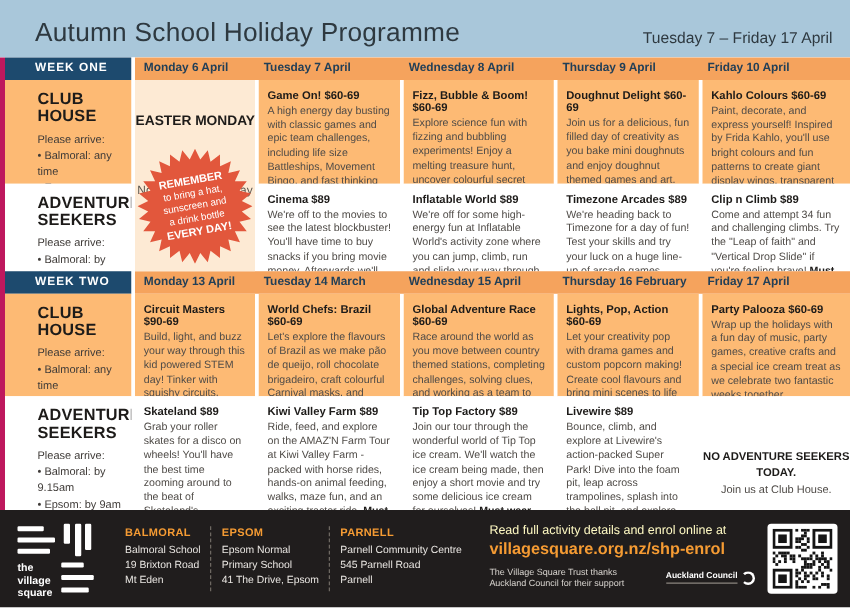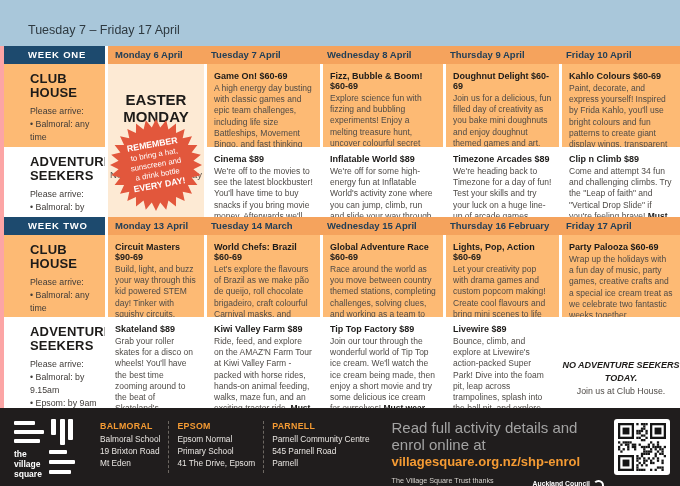--- a/index.html
+++ b/index.html
@@ -4,21 +4,21 @@
 <style>
   * { margin:0; padding:0; box-sizing:border-box; }
   html,body { width:680px; height:486px; font-family:"Liberation Sans", sans-serif; background:#fff; overflow:hidden; }
 
   
   .top-header { height:46px; background:#a9c7da; display:flex; align-items:flex-end; justify-content:space-between; padding:0 14px 7px 28px; }
   .top-title { font-size:21px; color:#2e3940; letter-spacing:.2px; }
   .top-dates { font-size:12.5px; color:#2e3940; padding-bottom:2px; }
 
   
-  .table { position:relative; height:362px; background:#fff; border-left:4px solid #fca5a5; display:grid;
+  .table { position:relative; height:362px; background:#fff; border-left:4px solid #be185d; display:grid;
            grid-template-columns:101px 96px 113px 120px 113px 118px;
            grid-template-rows:18px 83px 70px 18px 82px 91px;
            column-gap:3px; }
   .cell { overflow:hidden; }
   .navy { background:#1d4a6e; color:#fff; font-weight:bold; font-size:9.5px; letter-spacing:.8px; line-height:18px; padding-left:24px; }
   .dayband { background:#f5a35d; display:grid; grid-template-columns:96px 116px 123px 116px 121px; }
   .dayband .day { font-size:9.5px; font-weight:bold; color:#223f57; line-height:18px; padding-left:7px; }
   .peach { background:#fdba74; }
   .white { background:#fff; }
   .cream { background:#fdead4; }
@@ -27,62 +27,63 @@
   .rowlabel h2 { font-size:13px; color:#1d1b19; letter-spacing:.2px; line-height:1.1; margin-bottom:4px; }
   .arrive { font-size:8.8px; color:#3f3b38; line-height:1.5; }
 
   .act { padding:7px 7px 0 7px; }
   .act-title { font-size:9px; font-weight:bold; color:#1d1b19; margin-bottom:2px; }
   .act-body { font-size:8.5px; color:#4f4b47; line-height:1.32; }
   .act-body b { color:#1d1b19; }
 
   
   .easter { position:relative; text-align:center; padding-top:27px; }
-  .easter-title { font-size:15px; font-weight:bold; color:#1d1b19; margin-bottom:3px; }
+  .easter-title { font-size:11px; font-weight:bold; color:#1d1b19; margin-bottom:3px;text-align:right; }
   .easter-sub { font-size:9.5px; color:#5a564f;margin-top:44px; }
   .starburst { position:absolute; left:2px; top:55px; width:92px; height:92px; }
   .starburst svg { position:absolute; inset:0; }
   .star-text { position:absolute; inset:0; display:flex; flex-direction:column; align-items:center; justify-content:center; transform:rotate(-10deg); color:#fff; line-height:1.25; }
   .star-text .b1 { font-size:8.8px; font-weight:bold; }
   .star-text .b2 { font-size:7.8px; }
   .star-text .b3 { font-size:8.8px; font-weight:bold; }
 
   .noadv { padding-top:42px; text-align:center; }
-  .noadv-title { font-size:9px; font-weight:bold; color:#1d1b19; line-height:1.4;font-style:italic; }
+  .noadv-title { font-size:9px; font-weight:bold; color:#1d1b19; line-height:1.4; }
   .noadv-sub { font-size:8.8px; color:#4f4b47; margin-top:2px; }
 
   
   .footer { height:78px; background:#201d1d; display:flex; align-items:flex-start; padding:11px 10px 0 14px; color:#fff; }
   .vs-logo { width:78px; flex:none; display:grid; grid-template-columns:30px 26px; grid-template-rows:26px 28px; column-gap:5px; row-gap:3px; }
   .bars-h { display:flex; flex-direction:column; justify-content:space-between; padding:2px 0; }
   .bars-h i { display:block; height:4px; background:#fff; border-radius:1px; }
   .bars-h i:nth-child(1){ width:70%; } .bars-h i:nth-child(2){ width:100%; } .bars-h i:nth-child(3){ width:85%; }
   .bars-v { display:flex; justify-content:space-between; padding:0 2px; }
   .bars-v i { display:block; width:5px; background:#fff; border-radius:1px; }
   .bars-v i:nth-child(1){ height:60%; } .bars-v i:nth-child(2){ height:100%; } .bars-v i:nth-child(3){ height:80%; }
   .vs-wordmark { font-size:8.5px; font-weight:bold; line-height:1.15; padding-top:2px; }
   .loc { padding:2px 8px 0 8px; flex:none; }
   .loc-name { color:#f59b33; font-size:8.8px; font-weight:bold; margin-bottom:2px; letter-spacing:.3px; }
   .loc-line { font-size:8.3px; color:#e9e6e2; line-height:1.45; }
   .fsep { border-left:1px dashed #6d6862; height:52px; margin-top:2px; flex:none; }
   .enrol { flex:1; padding:0 6px 0 14px; }
-  .enrol-line1 { font-size:15px; color:#a3a3a3; }
+  .enrol-line1 { font-size:10px; color:#fef9c3; }
   .enrol-url { font-size:13px; font-weight:bold; color:#f59b33; margin-top:1px; }
   .thanks-row { display:flex; align-items:center; gap:10px; margin-top:7px; }
   .thanks { font-size:7.2px; color:#d8d4cf; }
   .council { display:flex; align-items:center; gap:3px; flex:none; }
   .council-text { font-size:6.8px; font-weight:bold; line-height:1.1; color:#fff; border-bottom:1px solid #8a857f; padding-bottom:1px; }
   .council-swirl { width:11px; height:11px; border:2px solid #fff; border-radius:50%; border-left-color:transparent; }
   .qr-wrap { flex:none; width:56px; height:56px; background:#fff; border-radius:3px; padding:4px; margin-left:4px; }
   .qr-wrap svg { width:100%; height:100%; display:block; }
 </style>
 </head>
 <body>
 
 <div class="top-header">
+  <div class="top-title">Autumn School Holiday Programme</div>
   <div class="top-dates">Tuesday 7 – Friday 17 April</div>
 </div>
 
 <div class="table">
 
   <div class="cell navy" style="grid-area:1/1">WEEK ONE</div>
   <div class="cell dayband" style="grid-area:1/2/2/7">
     <div class="day">Monday 6 April</div>
     <div class="day">Tuesday 7 April</div>
     <div class="day">Wednesday 8 April</div>

